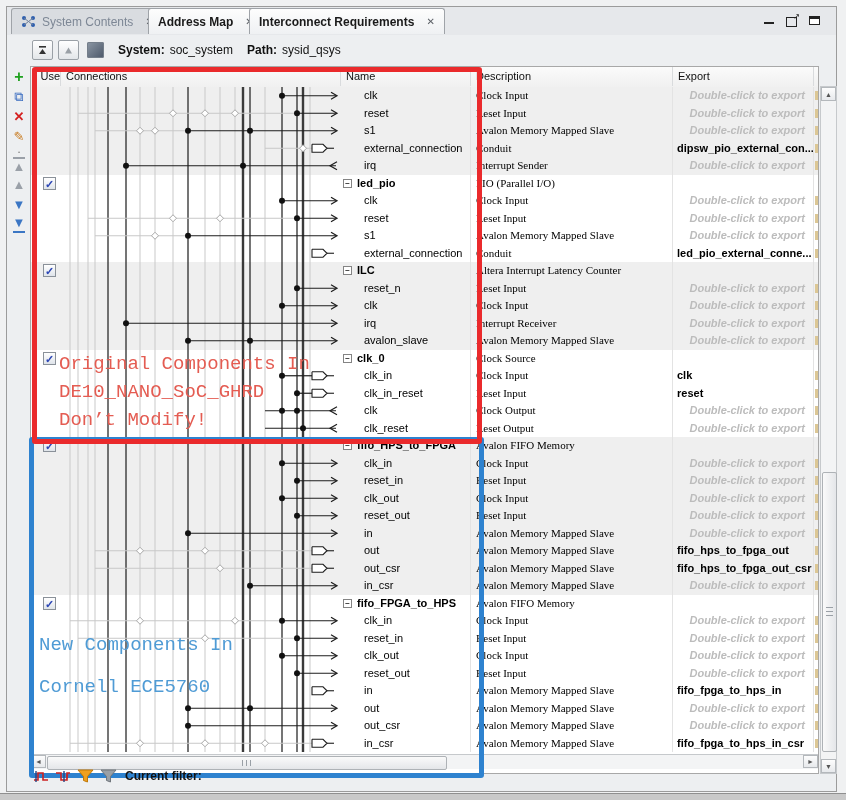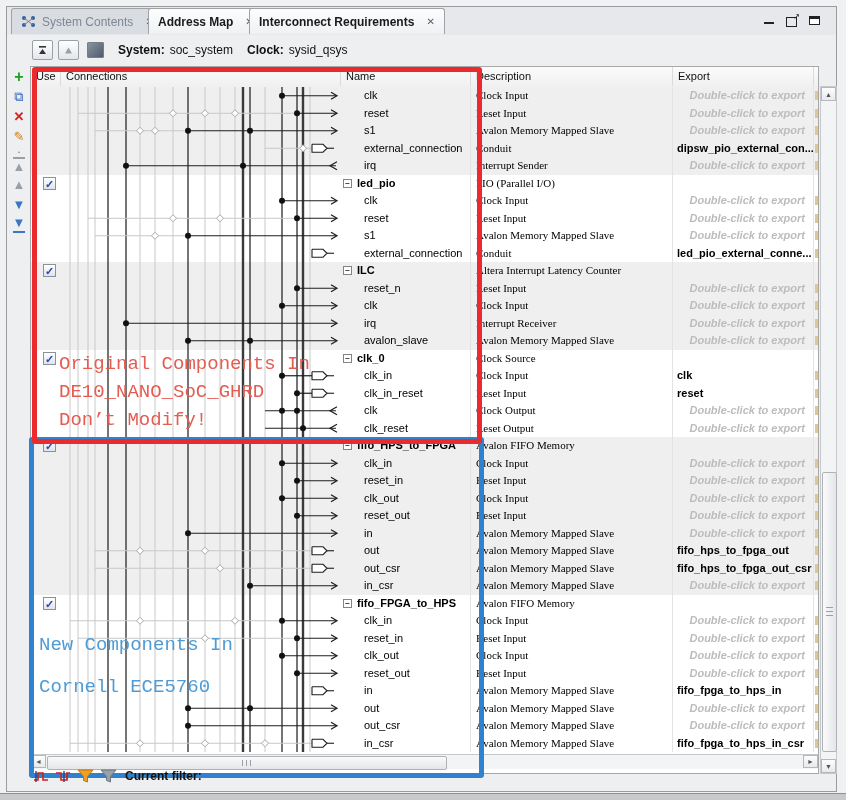--- a/index.html
+++ b/index.html
@@ -130,39 +130,39 @@
         </svg>
       </span>
       <span class="tbtn">
         <svg width="9" height="9" viewBox="0 0 9 9">
           <path d="M4.5 1.5 L8 7.5 L1 7.5 Z" fill="#9aa0a6"></path>
         </svg>
       </span>
       <span id="sys-icon"></span>
       <span class="tb-label">System:</span>
       <span class="tb-value">soc_system</span>
-      <span class="tb-label">Clock:</span>
+      <span class="tb-label">Path:</span>
       <span class="tb-value">sysid_qsys</span>
     </div>
 
     <div id="leftbar">
       <span class="licon" style="color:#1fa11f;font-weight:bold;font-size:16px;">+</span>
       <span class="licon" style="color:#3a6cc0;font-size:13px;">⧉</span>
       <span class="licon" style="color:#d42020;font-weight:bold;">✕</span>
       <span class="licon" style="color:#c87a1e;">✎</span>
       <span class="licon" style="height:10px;color:#888;font-size:6px;">•</span>
       <span class="licon" style="color:#9aa0a8;border-top:2px solid #9aa0a8;height:16px;">▲</span>
       <span class="licon" style="color:#9aa0a8;">▲</span>
       <span class="licon" style="color:#3b76c4;">▼</span>
       <span class="licon" style="color:#3b76c4;border-bottom:2px solid #3b76c4;height:16px;">▼</span>
     </div>
 
     <div id="table-frame">
       <div id="thead">
-        <span class="hcell" style="left:0;width:29px;border-left:none;">Use</span>
+        <span class="hcell" style="left:0;width:29px;border-left:none;text-align:right;">Use</span>
         <span class="hcell" style="left:29px;width:280px;">Connections</span>
         <span class="hcell" style="left:309px;width:130px;">Name</span>
         <span class="hcell" style="left:439px;width:202px;">Description</span>
         <span class="hcell" style="left:641px;width:141px;">Export</span>
         <span class="hcell" style="left:782px;width:5px;padding:0;"></span>
       </div>
       <div id="tbody">
           <div class="row gray" style="top: 0px;">
             <div class="cell c-use"></div>
             <div class="cell c-name name-child"><span>clk</span></div>

